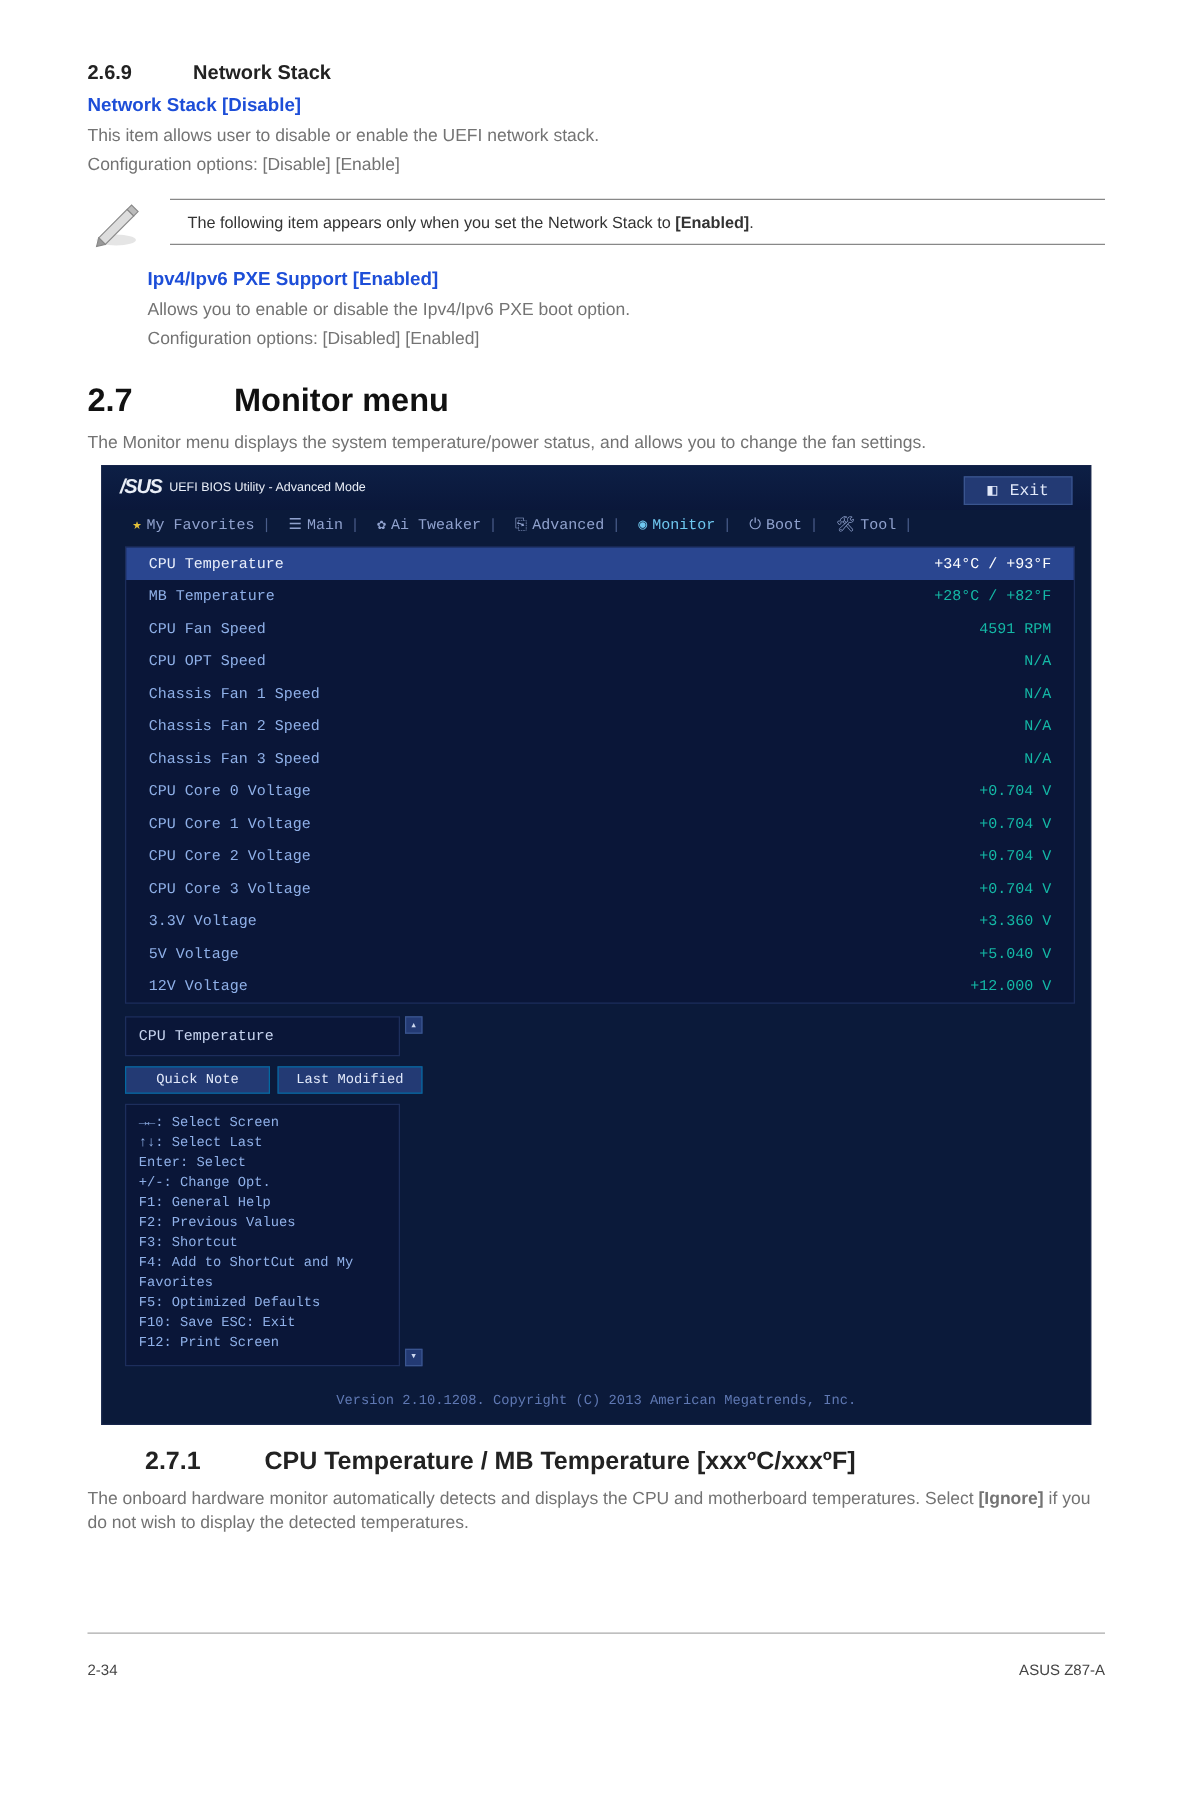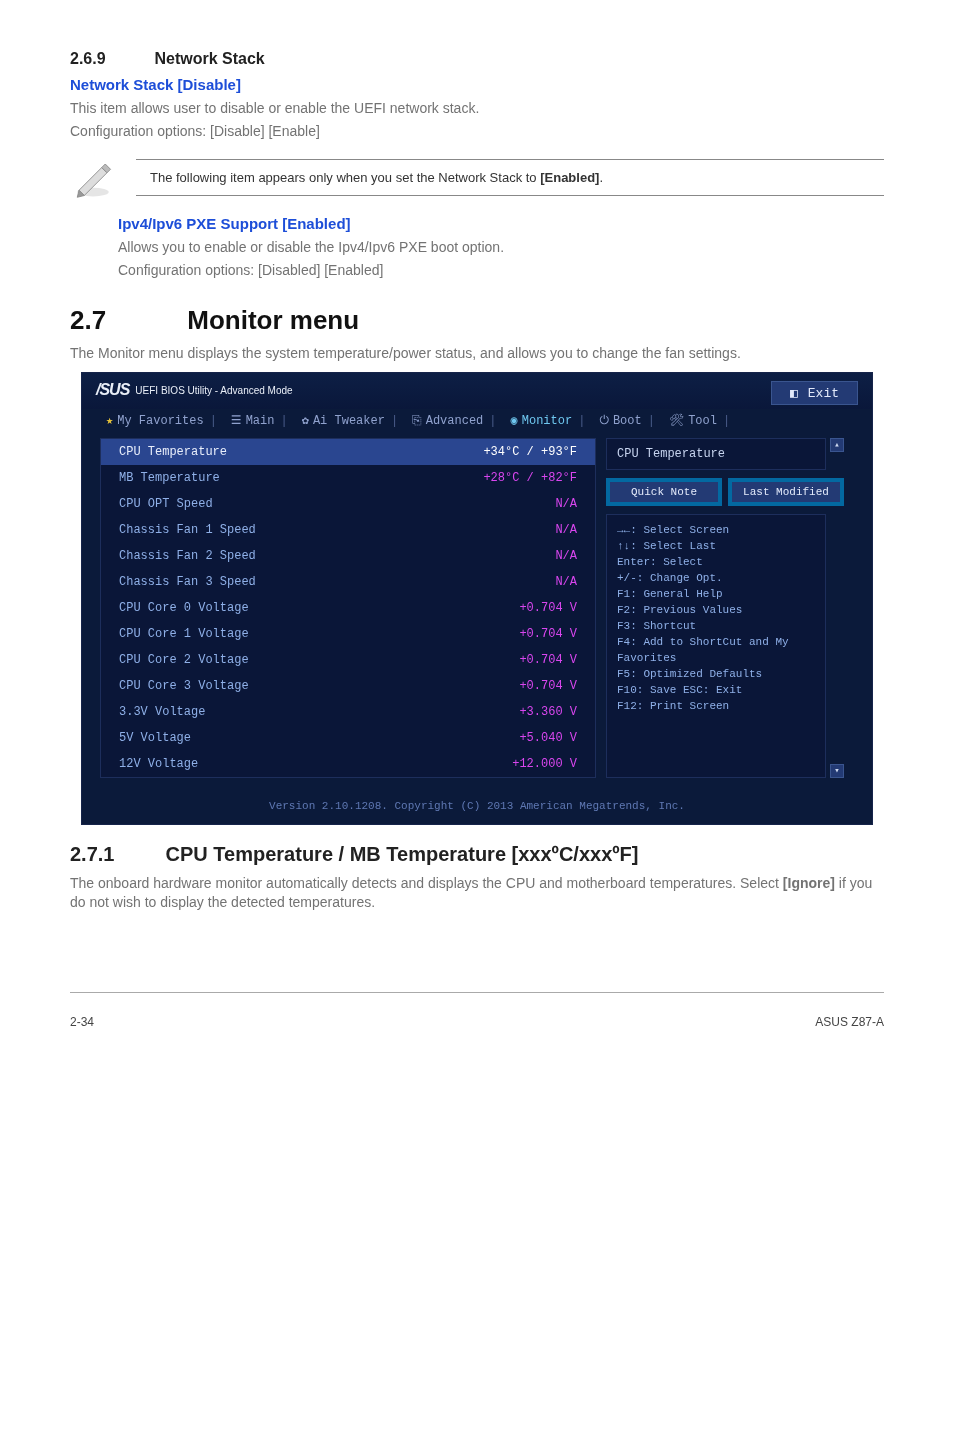--- a/index.html
+++ b/index.html
@@ -124,40 +124,41 @@
   .bios-tab {
     display: flex;
     align-items: center;
     gap: 4px;
     padding: 0 4px;
   }
   .bios-tab.active { color: #6fc8f0; }
   .bios-tab .sep { color: #4a5d8a; margin: 0 2px; }
   .bios-body {
     display: flex;
-    padding: 0 28px 14px 18px;
+    padding: 0 12px 14px 18px;
     gap: 10px;
+    flex-direction: column;
   }
   .bios-left {
     flex: 1;
     border: 1px solid #1d2e5c;
     background: #0a1638;
     padding: 0;
   }
   .bios-row {
     display: flex;
     justify-content: space-between;
     padding: 6px 18px;
     color: #8fb0e8;
   }
   .bios-row.sel {
     background: #2a4690;
     color: #e8eefb;
   }
-  .bios-row .val { color: #d946ef; }
+  .bios-row .val { color: #14b8a6; }
   .bios-row.sel .val { color: #fff; }
   .bios-right {
     width: 238px;
     display: flex;
     flex-direction: column;
     gap: 8px;
   }
   .help-panel {
     border: 1px solid #1d2e5c;
     background: #0a1638;
@@ -165,21 +166,21 @@
     padding: 8px 10px;
     color: #c7d4ef;
   }
   .qn-row {
     display: flex;
     gap: 6px;
   }
   .qn-btn {
     flex: 1;
     background: #233a74;
-    border: 4px solid #0369a1;
+    border: 1px solid #0369a1;
     color: #e2e9fa;
     text-align: center;
     padding: 4px 0;
     font-size: 11px;
   }
   .hints {
     border: 1px solid #1d2e5c;
     background: #0a1638;
     padding: 8px 10px;
     color: #8fb0e8;
@@ -313,20 +314,24 @@
 
     <div class="bios-body">
       <div class="bios-left" id="bios-rows">
           <div class="bios-row sel">
             <span>CPU Temperature</span>
             <span class="val">+34°C / +93°F</span>
           </div>
           <div class="bios-row">
             <span>MB Temperature</span>
             <span class="val">+28°C / +82°F</span>
+          </div>
+          <div class="bios-row">
+            <span>CPU Fan Speed</span>
+            <span class="val">4591 RPM</span>
           </div>
           <div class="bios-row">
             <span>CPU OPT Speed</span>
             <span class="val">N/A</span>
           </div>
           <div class="bios-row">
             <span>Chassis Fan 1 Speed</span>
             <span class="val">N/A</span>
           </div>
           <div class="bios-row">
@@ -400,21 +405,21 @@
             <div class="scroll-cap">▾</div>
           </div>
         </div>
       </div>
     </div>
 
     <div class="bios-footer">Version 2.10.1208. Copyright (C) 2013 American Megatrends, Inc.</div>
   </div>
 
   <div class="sec-num-h2" style="font-size:20px;">
-    <span class="num" style="width:90px;">2.7.1</span>
+    <span class="num" style="width:90px;margin-left:46px;">2.7.1</span>
     <span>CPU Temperature / MB Temperature [xxxºC/xxxºF]</span>
   </div>
   <div class="body-text">
     <span>The onboard hardware monitor automatically detects and displays the CPU and motherboard temperatures. Select </span><b>[Ignore]</b><span> if you do not wish to display the detected temperatures.</span>
   </div>
 
   <div class="page-footer">
     <span>2-34</span>
     <span>ASUS Z87-A</span>
   </div>

